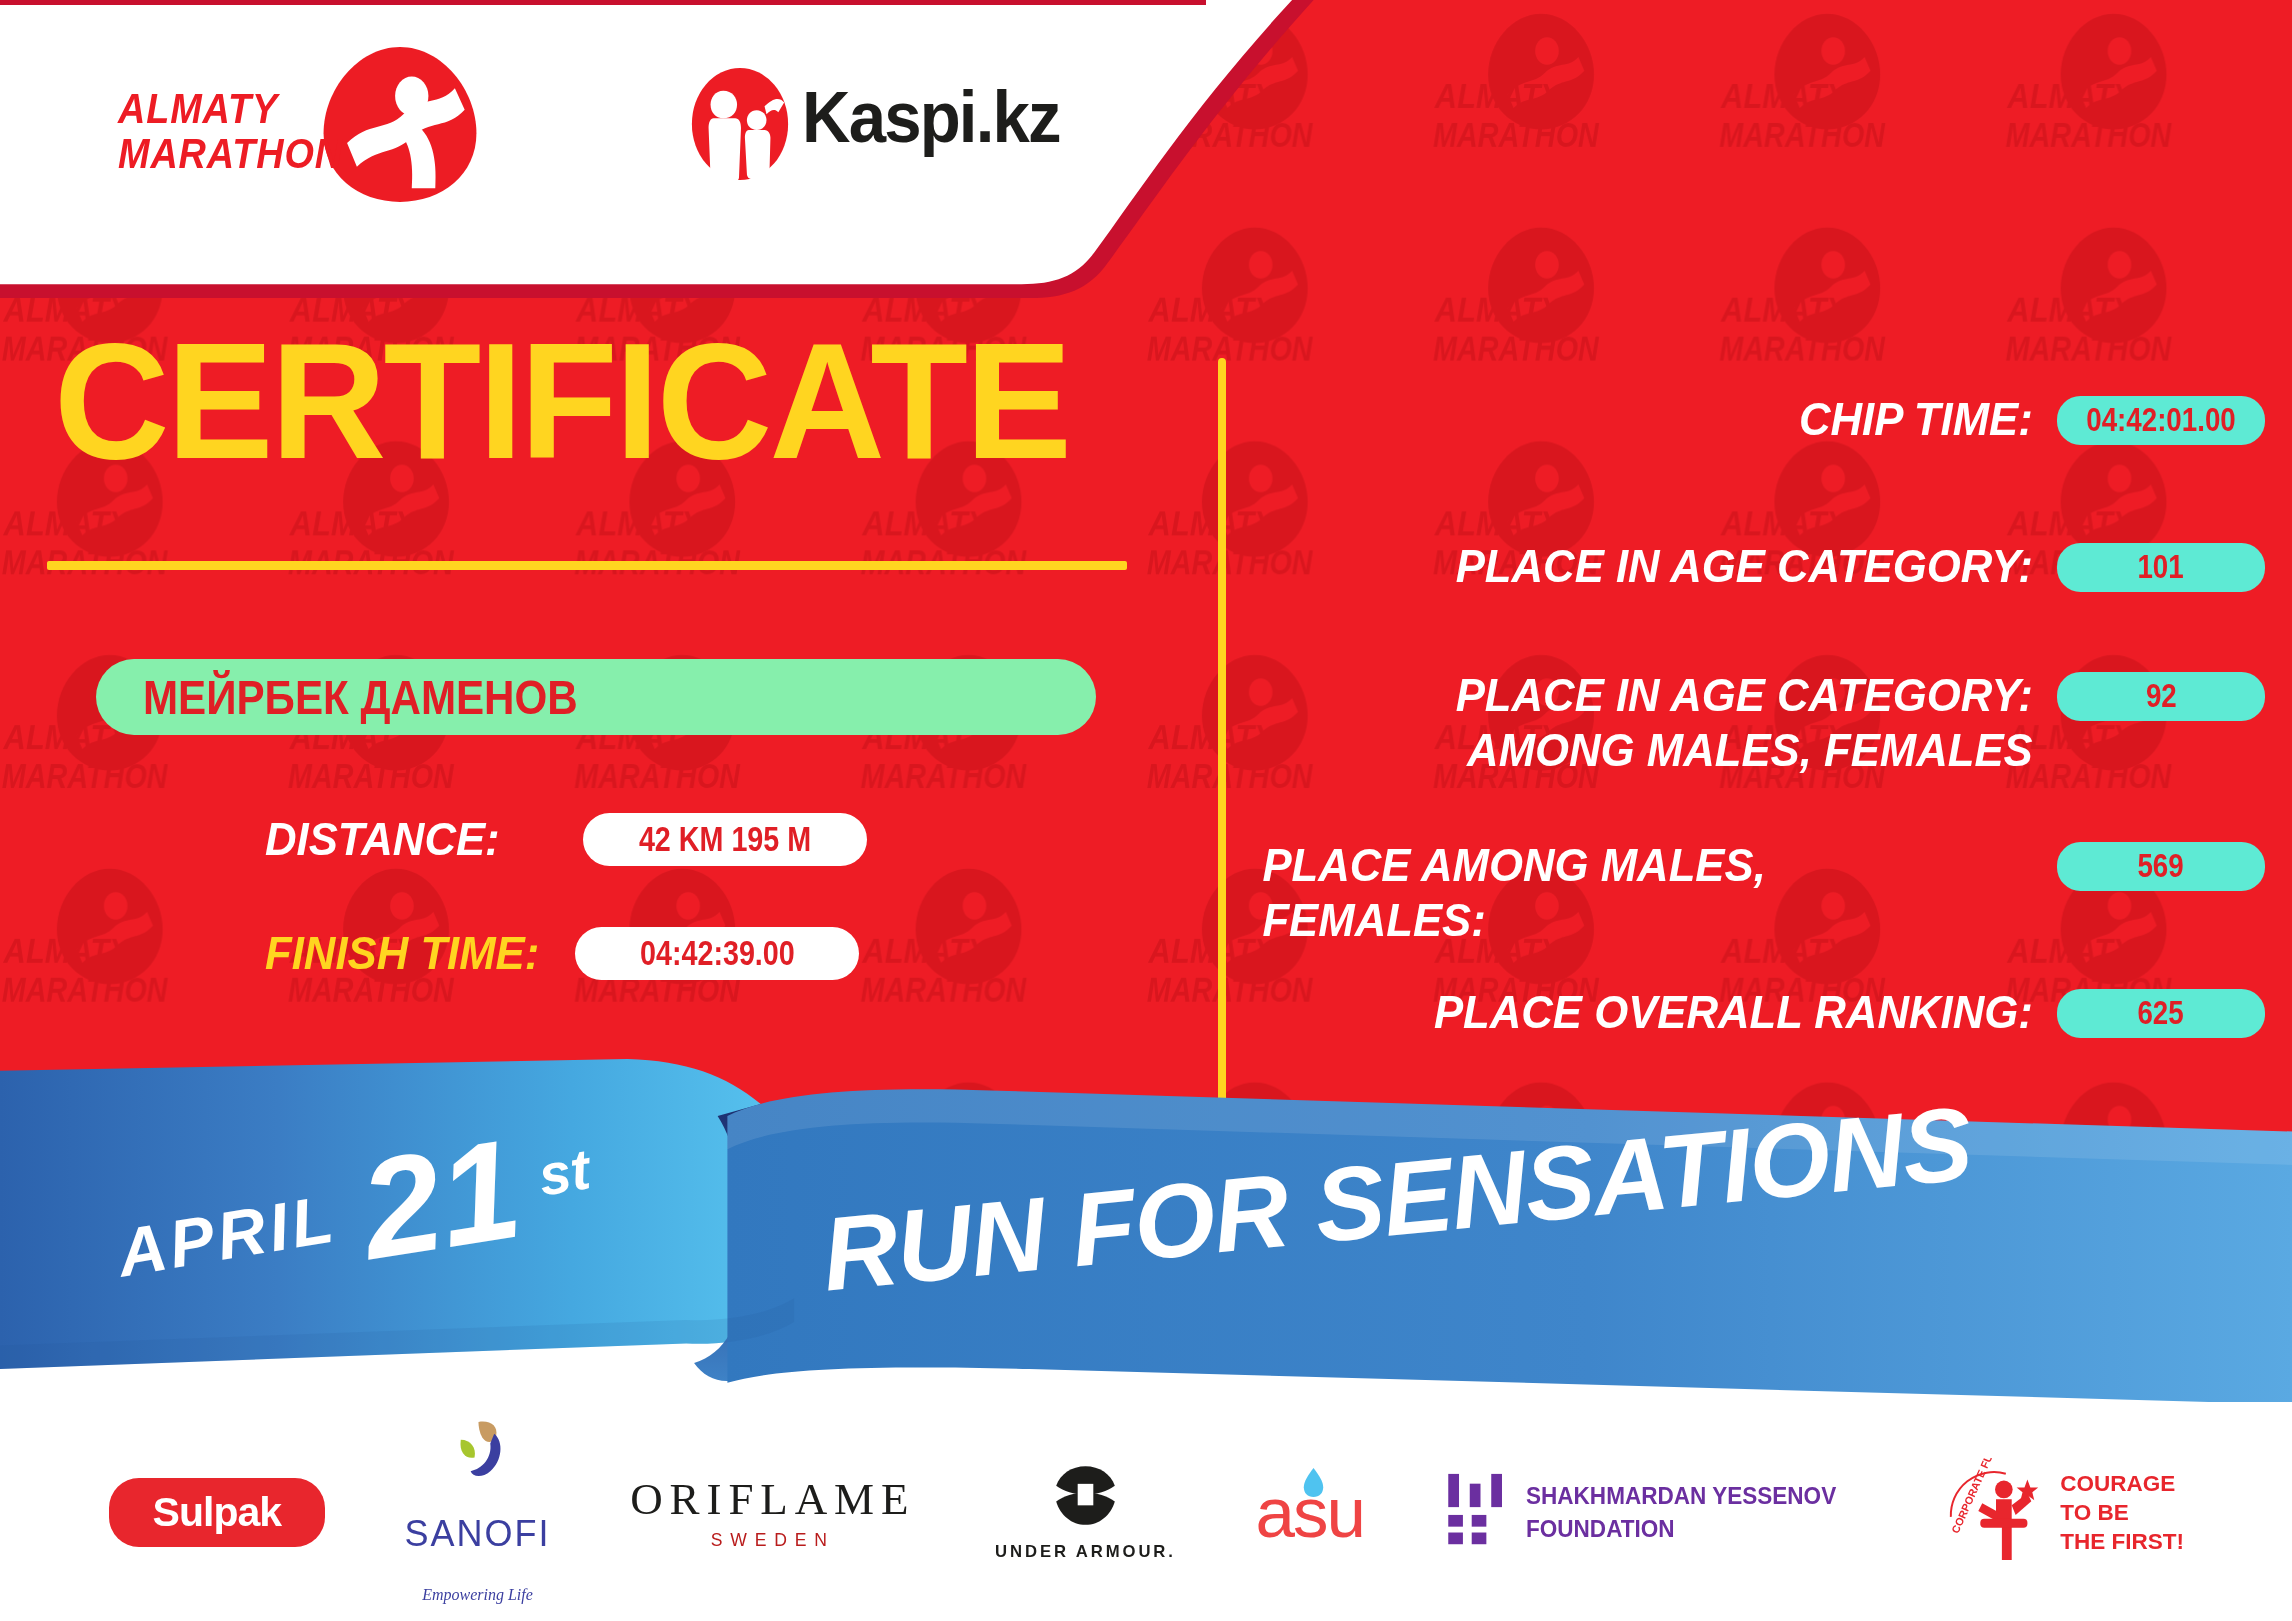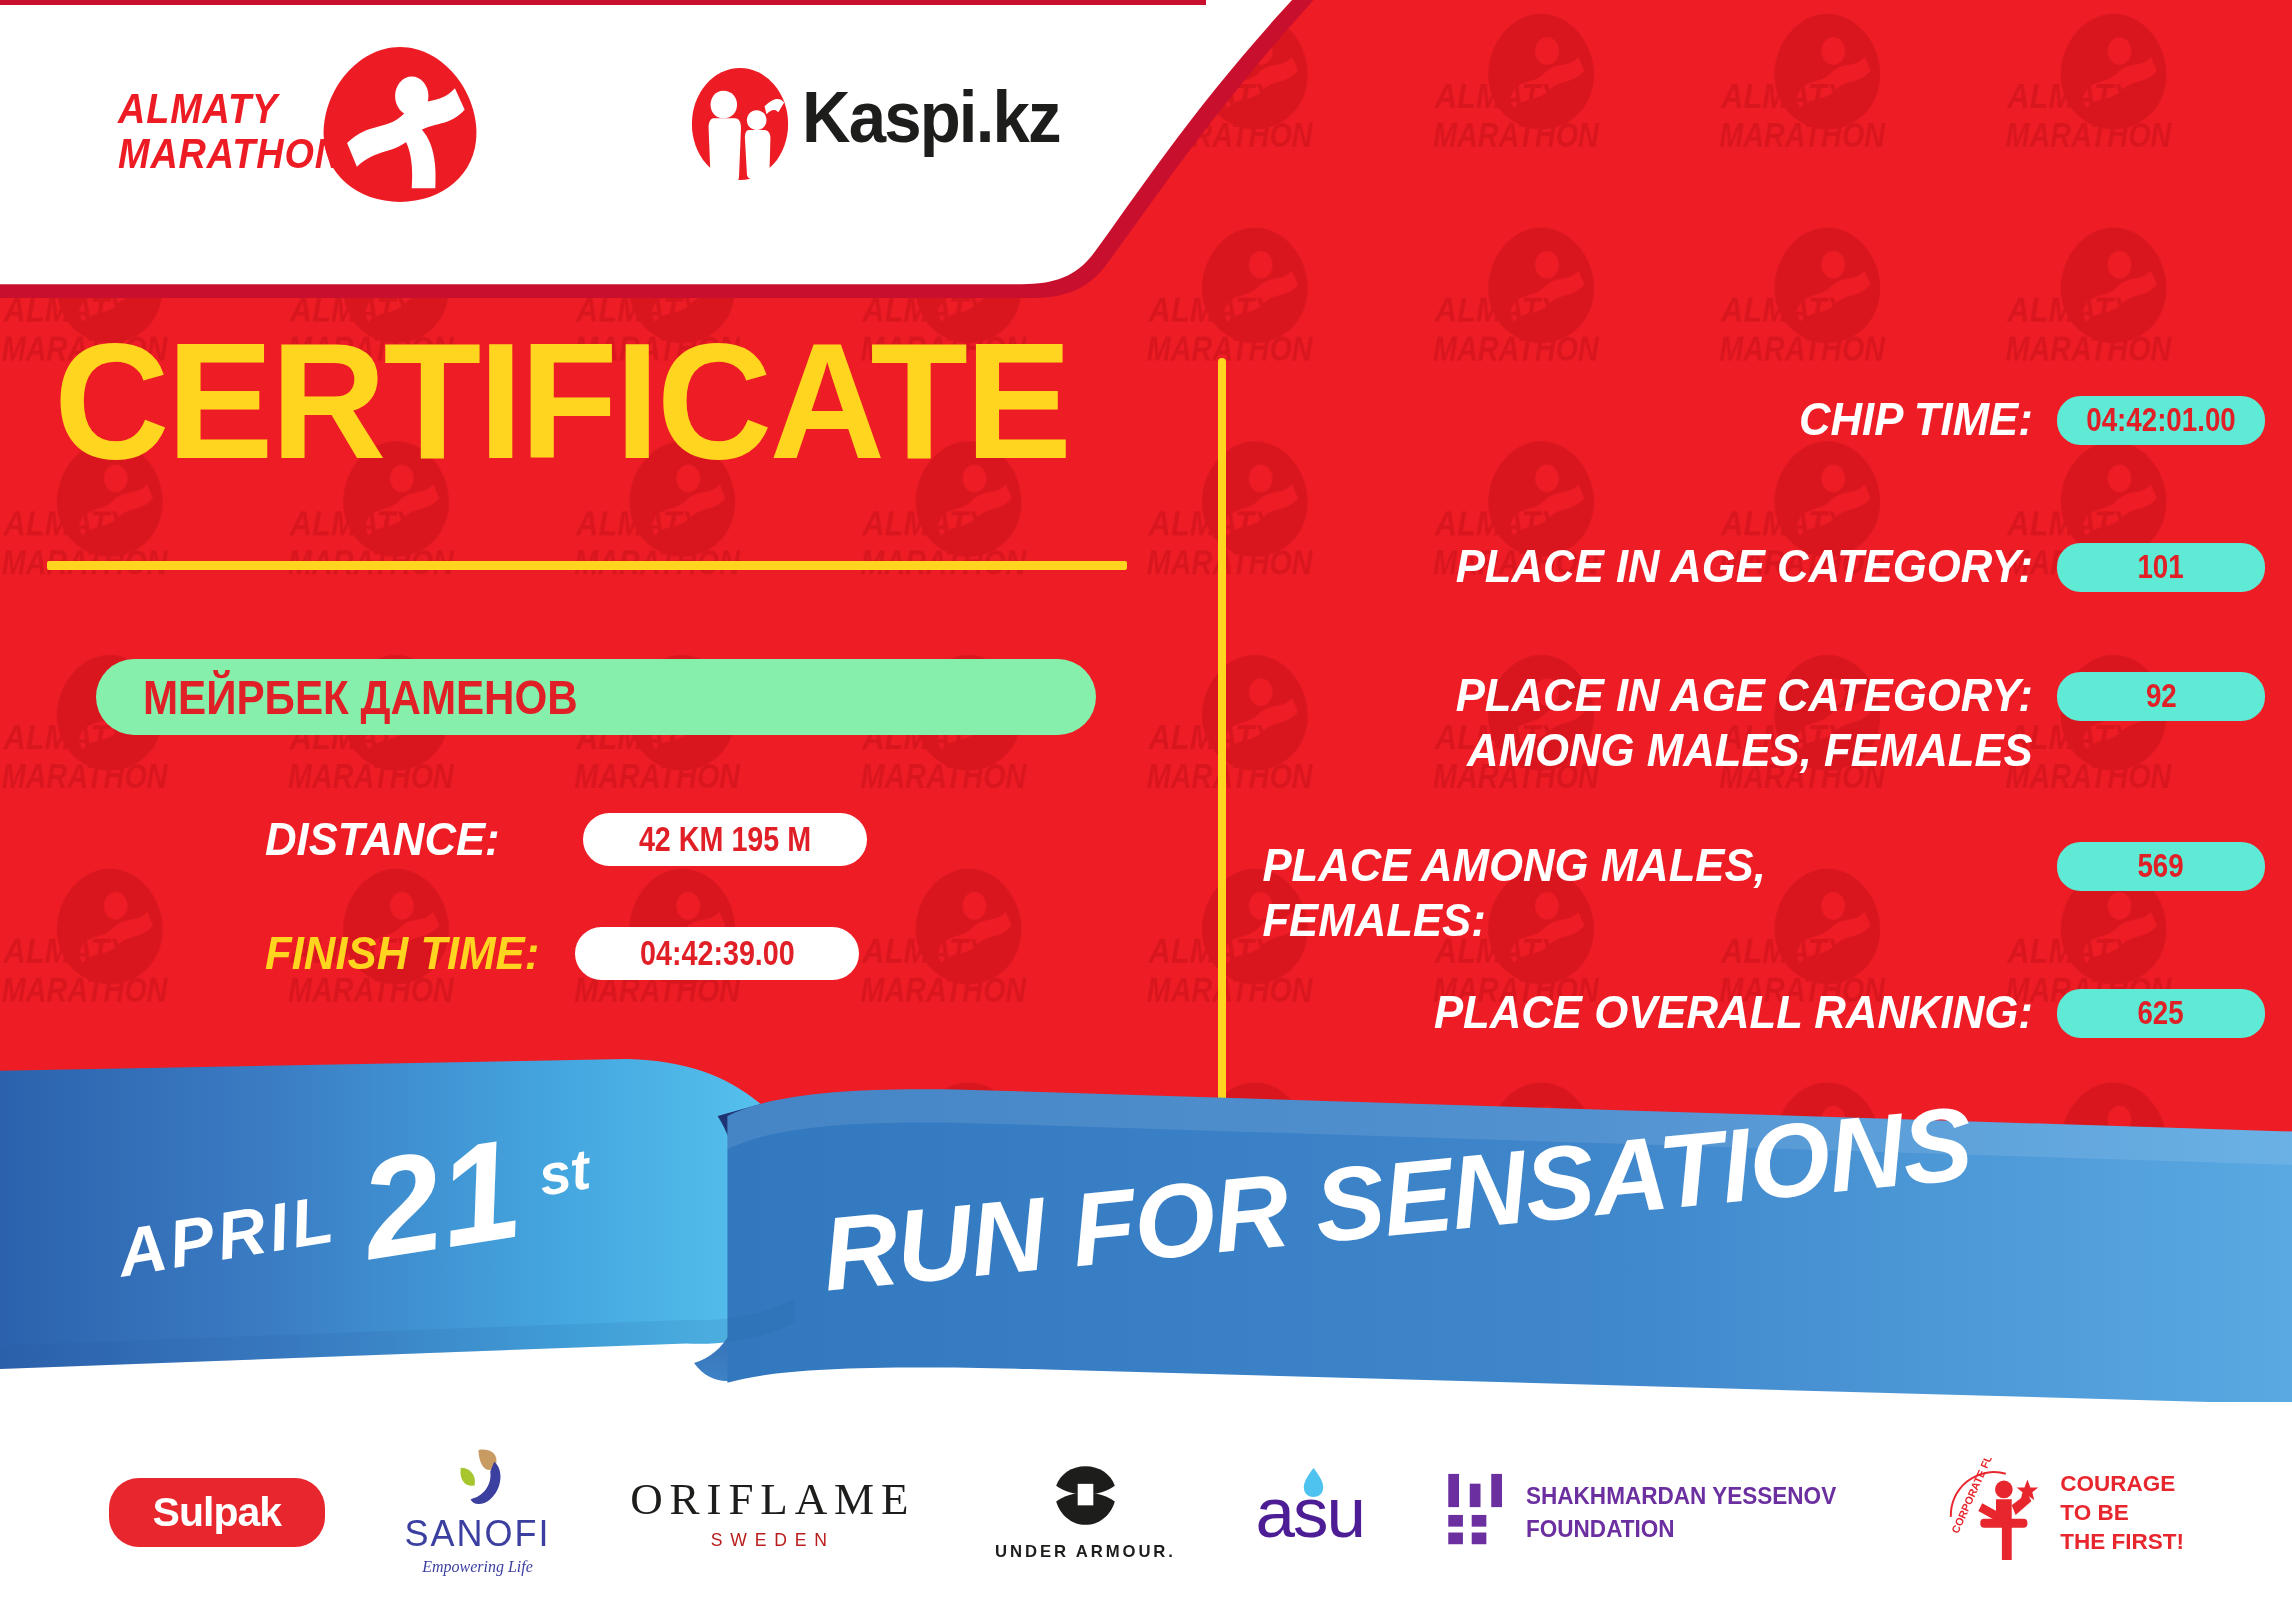--- a/index.html
+++ b/index.html
@@ -181,21 +181,21 @@
   
   .sulpak {
     width:216px; height:69px; background:#e8262d; border-radius:30px;
     display:flex; align-items:center; justify-content:center;
   }
   .sulpak span {
     color:#fff; font-size:41px; font-weight:bold; letter-spacing:-1px;
     font-family:"Liberation Sans", sans-serif;
   }
   
-  .sanofi { flex-direction:column; align-items:center; }
+  .sanofi { flex-direction:column; align-items:center;gap:28px; }
   .sanofi .mark { width:57px; height:61px; position:relative; margin-bottom:3.9px; }
   .sanofi .nm {
     color:#3b3fa0; font-size:36px; letter-spacing:2px;
     font-family:"Liberation Sans", sans-serif;
   }
   .sanofi .sl {
     color:#3b3fa0; font-size:16px; font-style:italic; margin-top:3.9px;
     font-family:"Liberation Serif", serif;
   }
   
@@ -209,21 +209,21 @@
     font-family:"Liberation Sans", sans-serif;
   }
   
   .ua { flex-direction:column; align-items:center; }
   .ua .sl {
     color:#1d1d1b; font-size:16.7px; font-weight:bold; letter-spacing:2.9px; margin-top:7.8px;
     font-family:"Liberation Sans", sans-serif;
   }
   
   .asu .nm {
-    color:#4c1d95; font-size:71px; letter-spacing:-2px; position:relative;
+    color:#ef4444; font-size:71px; letter-spacing:-2px; position:relative;
     font-family:"Liberation Sans", sans-serif;
   }
   
   .yess { align-items:center; gap:9px; }
   .yess .txt {
     color:#6b2fa0; font-size:24.5px; font-weight:bold; line-height:33px;
     letter-spacing:0px; white-space:pre-line;
     font-family:"Liberation Sans", sans-serif;
     transform:scaleX(0.92); transform-origin:left center;
   }

